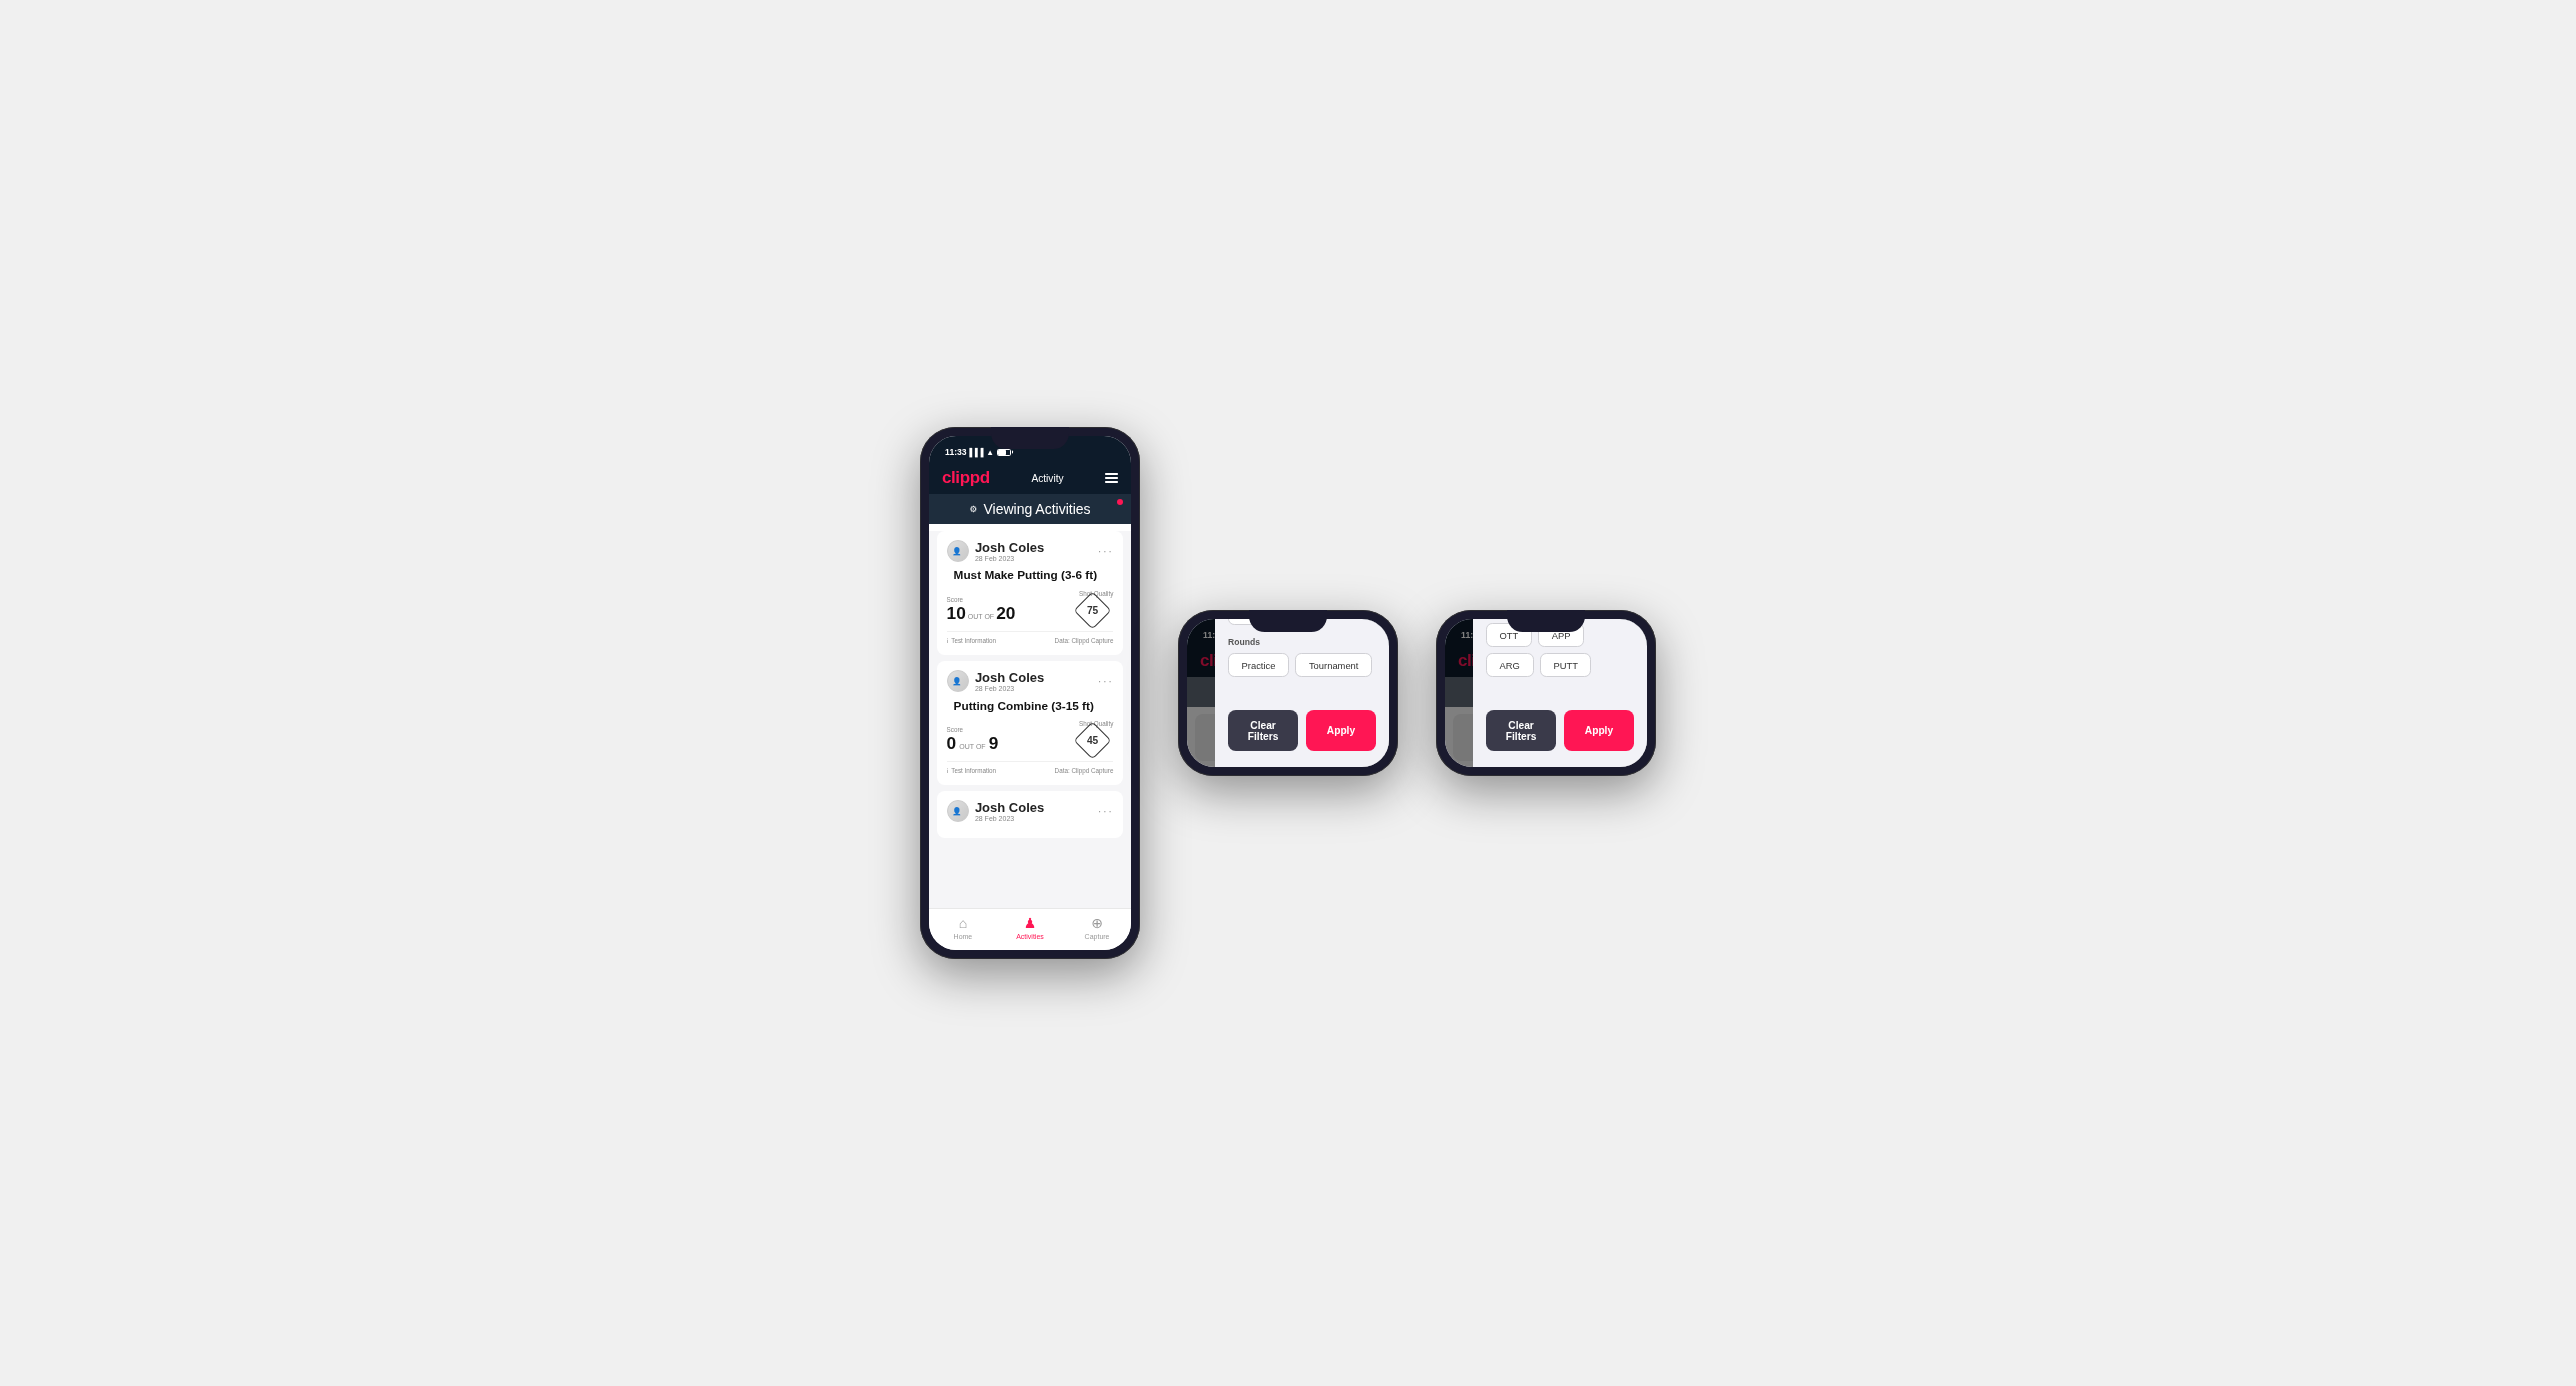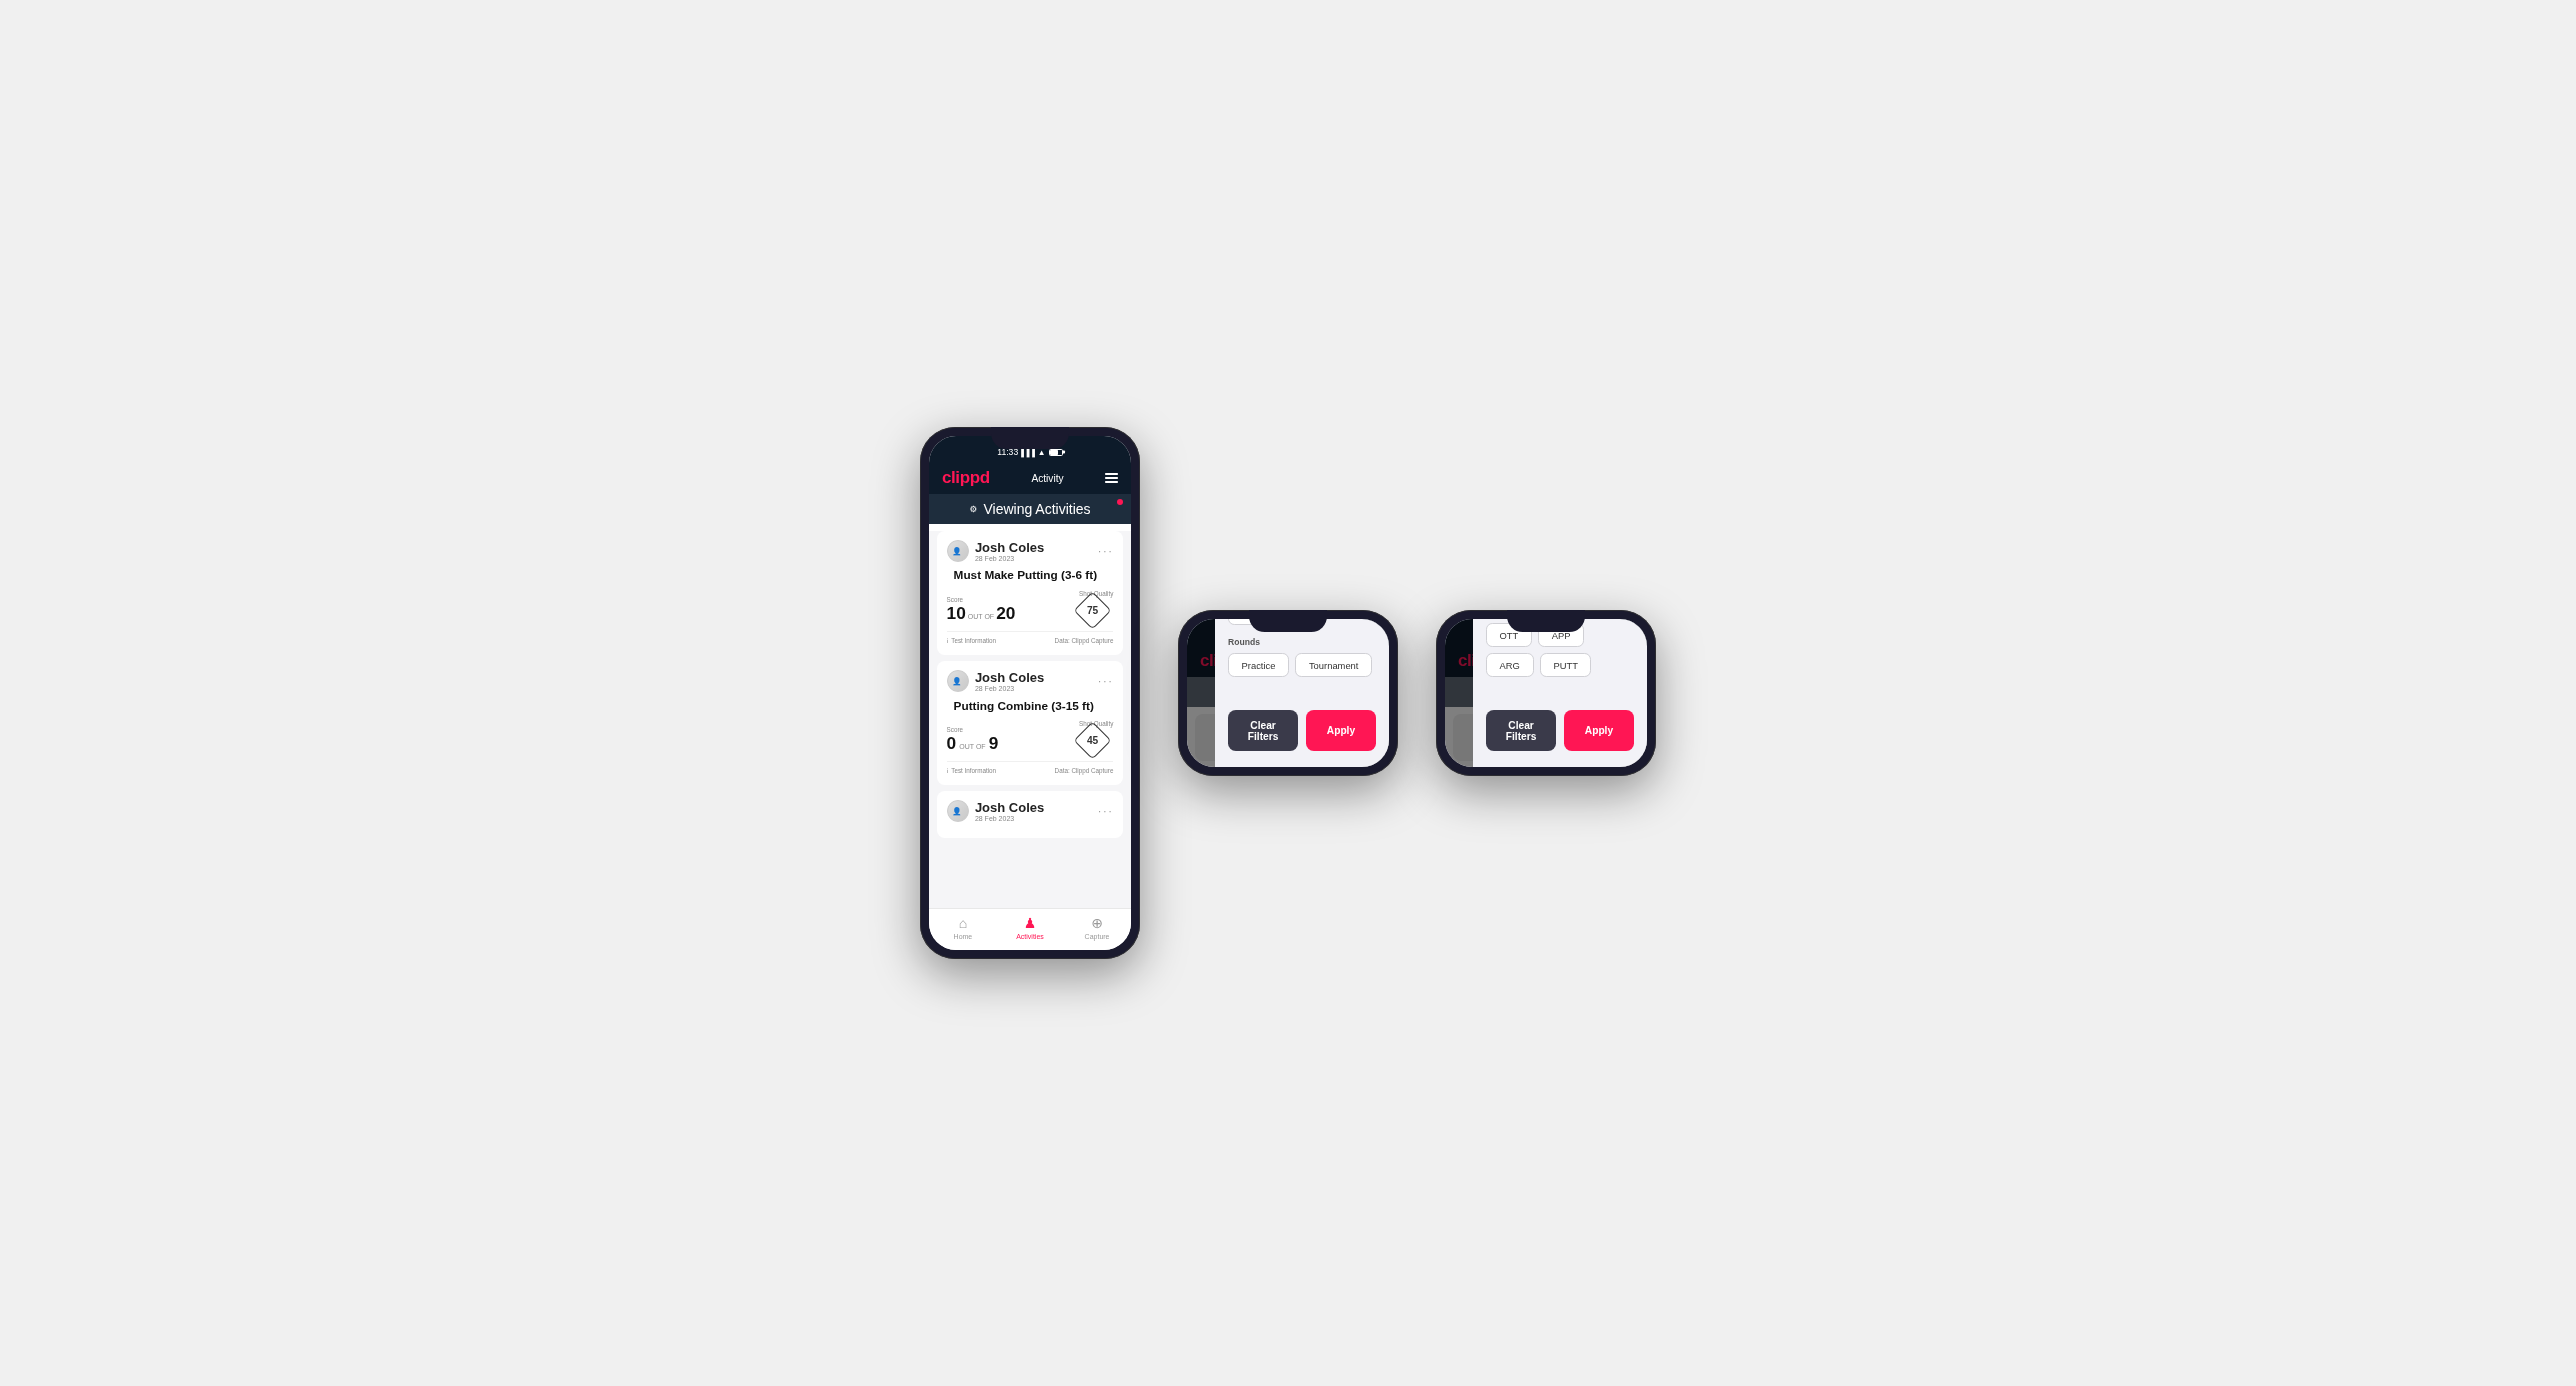--- a/index.html
+++ b/index.html
@@ -47,26 +47,26 @@
       height: 22px;
       background: #1a1a2e;
       border-radius: 0 0 15.7px 15.7px;
       z-index: 10;
     }
 
     
     .status-bar {
       background: #0d1b2a;
       display: flex;
-      justify-content: center;
+      justify-content: flex-start;
       align-items: center;
       padding: 11px 15.7px 4.7px;
       color: #fff;
       font-size: 8.6px;
-      font-weight: 400;
+      font-weight: 700;
     }
 
     .status-icons {
       display: flex;
       gap: 3.1px;
       align-items: center;
       font-size: 7.8px;
     }
 
     .battery-icon {

